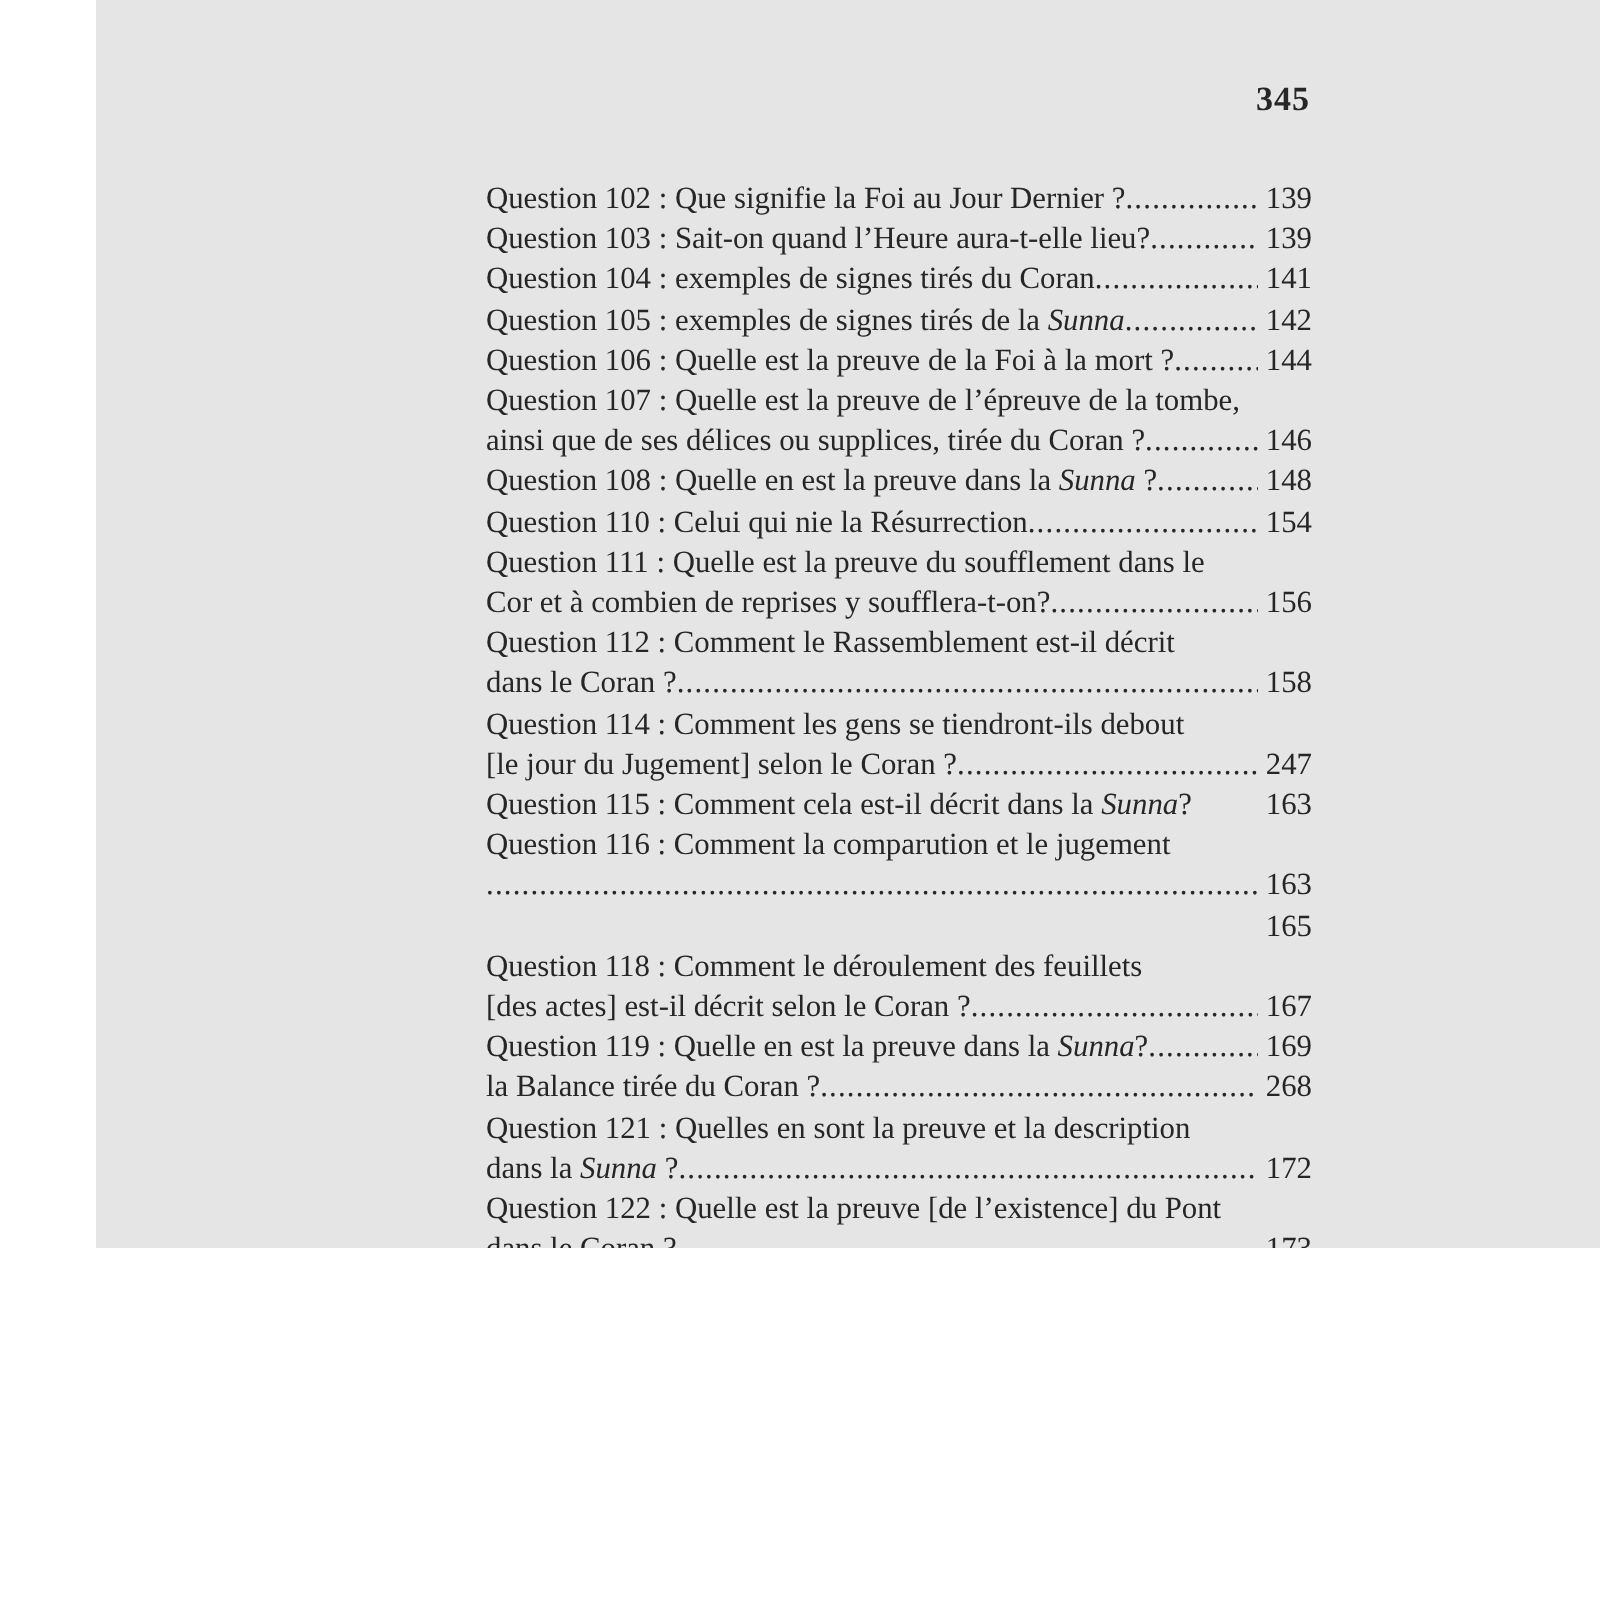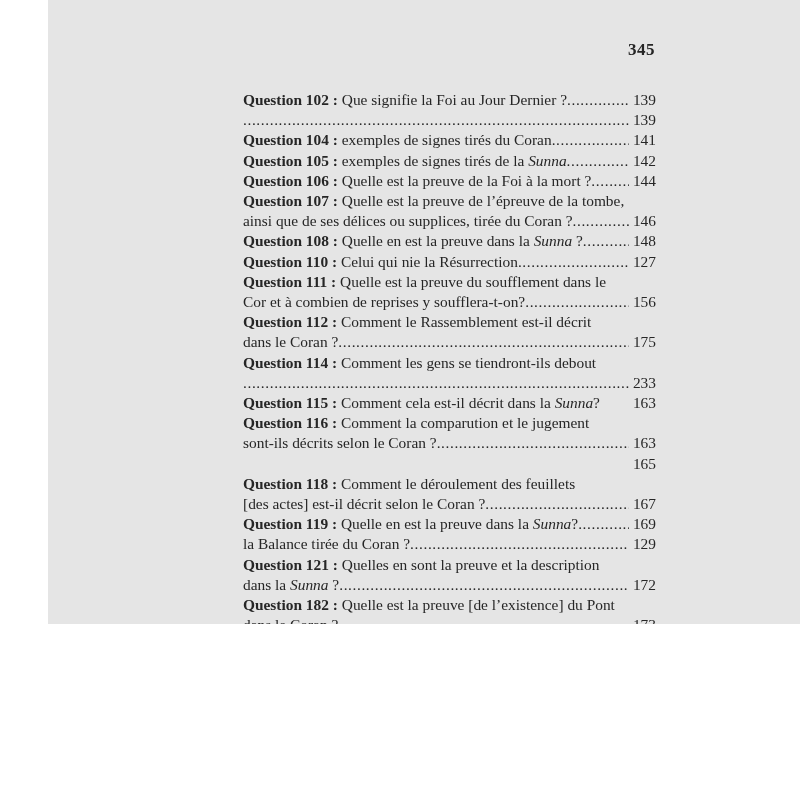--- a/index.html
+++ b/index.html
@@ -33,21 +33,21 @@
   }
   .toc-line {
     display: flex;
     align-items: baseline;
     font-size: 15.4px;
     line-height: 20.2px;
     white-space: nowrap;
     overflow: hidden;
   }
   .txt { flex: 0 0 auto; }
-  .b { font-weight: 700; }
+  .b { font-weight: 400; }
   .i { font-style: italic; }
   .leader {
     flex: 1 1 auto;
     min-width: 0;
     overflow: hidden;
     white-space: nowrap;
   }
   .leader.dots::after {
     content: "......................................................................................................................";
     letter-spacing: 0.6px;
@@ -63,20 +63,21 @@
 
 <div class="page">
   <div class="page-number">345</div>
   <div class="toc">
       <div class="toc-line">
         <span class="txt"><span class="b">Question 102 :</span><span> Que signifie la Foi au Jour Dernier ?</span></span>
         <span class="leader dots"></span>
         <span class="pg">139</span>
       </div>
       <div class="toc-line">
+        <span class="txt"><span class="b">Question 103 :</span><span> Sait-on quand l’Heure aura-t-elle lieu?</span></span>
         <span class="leader dots"></span>
         <span class="pg">139</span>
       </div>
       <div class="toc-line">
         <span class="txt"><span class="b">Question 104 :</span><span> exemples de signes tirés du Coran </span></span>
         <span class="leader dots"></span>
         <span class="pg">141</span>
       </div>
       <div class="toc-line">
         <span class="txt"><span class="b">Question 105 :</span><span> exemples de signes tirés de la </span><span class="i">Sunna</span><span> </span></span>
@@ -97,55 +98,55 @@
         <span class="pg">146</span>
       </div>
       <div class="toc-line">
         <span class="txt"><span class="b">Question 108 :</span><span> Quelle en est la preuve dans la </span><span class="i">Sunna</span><span> ?</span></span>
         <span class="leader dots"></span>
         <span class="pg">148</span>
       </div>
       <div class="toc-line">
         <span class="txt"><span class="b">Question 110 :</span><span> Celui qui nie la Résurrection </span></span>
         <span class="leader dots"></span>
-        <span class="pg">127</span>
+        <span class="pg">154</span>
       </div>
       <div class="toc-line">
         <span class="txt"><span class="b">Question 111 :</span><span> Quelle est la preuve du soufflement dans le</span></span>
       </div>
       <div class="toc-line">
         <span class="txt"><span>Cor et à combien de reprises y soufflera-t-on?</span></span>
         <span class="leader dots"></span>
         <span class="pg">156</span>
       </div>
       <div class="toc-line">
         <span class="txt"><span class="b">Question 112 :</span><span> Comment le Rassemblement est-il décrit</span></span>
       </div>
       <div class="toc-line">
         <span class="txt"><span>dans le Coran ?</span></span>
         <span class="leader dots"></span>
-        <span class="pg">175</span>
+        <span class="pg">158</span>
       </div>
       <div class="toc-line">
         <span class="txt"><span class="b">Question 114 :</span><span> Comment les gens se tiendront-ils debout</span></span>
       </div>
       <div class="toc-line">
+        <span class="txt"><span>[le jour du Jugement] selon le Coran ?</span></span>
         <span class="leader dots"></span>
-        <span class="pg">233</span>
+        <span class="pg">247</span>
       </div>
       <div class="toc-line">
         <span class="txt"><span class="b">Question 115 :</span><span> Comment cela est-il décrit dans la </span><span class="i">Sunna</span><span>?</span></span>
         <span class="leader"></span>
         <span class="pg">163</span>
       </div>
       <div class="toc-line">
         <span class="txt"><span class="b">Question 116 :</span><span> Comment la comparution et le jugement</span></span>
       </div>
       <div class="toc-line">
-        <span class="txt"><span>sont-ils décrits selon le Coran ? </span></span>
         <span class="leader dots"></span>
         <span class="pg">163</span>
       </div>
       <div class="toc-line">
         <span class="leader"></span>
         <span class="pg">165</span>
       </div>
       <div class="toc-line">
         <span class="txt"><span class="b">Question 118 :</span><span> Comment le déroulement des feuillets</span></span>
       </div>
@@ -155,32 +156,32 @@
         <span class="pg">167</span>
       </div>
       <div class="toc-line">
         <span class="txt"><span class="b">Question 119 :</span><span> Quelle en est la preuve dans la </span><span class="i">Sunna</span><span>? </span></span>
         <span class="leader dots"></span>
         <span class="pg">169</span>
       </div>
       <div class="toc-line">
         <span class="txt"><span>la Balance tirée du Coran ?</span></span>
         <span class="leader dots"></span>
-        <span class="pg">129</span>
+        <span class="pg">268</span>
       </div>
       <div class="toc-line">
         <span class="txt"><span class="b">Question 121 :</span><span> Quelles en sont la preuve et la description</span></span>
       </div>
       <div class="toc-line">
         <span class="txt"><span>dans la </span><span class="i">Sunna</span><span> ? </span></span>
         <span class="leader dots"></span>
         <span class="pg">172</span>
       </div>
       <div class="toc-line">
-        <span class="txt"><span class="b">Question 182 :</span><span> Quelle est la preuve [de l’existence] du Pont</span></span>
+        <span class="txt"><span class="b">Question 122 :</span><span> Quelle est la preuve [de l’existence] du Pont</span></span>
       </div>
       <div class="toc-line">
         <span class="txt"><span>dans le Coran ?</span></span>
         <span class="leader dots"></span>
         <span class="pg">173</span>
       </div>
     </div>
 </div>
 
 </body></html>

